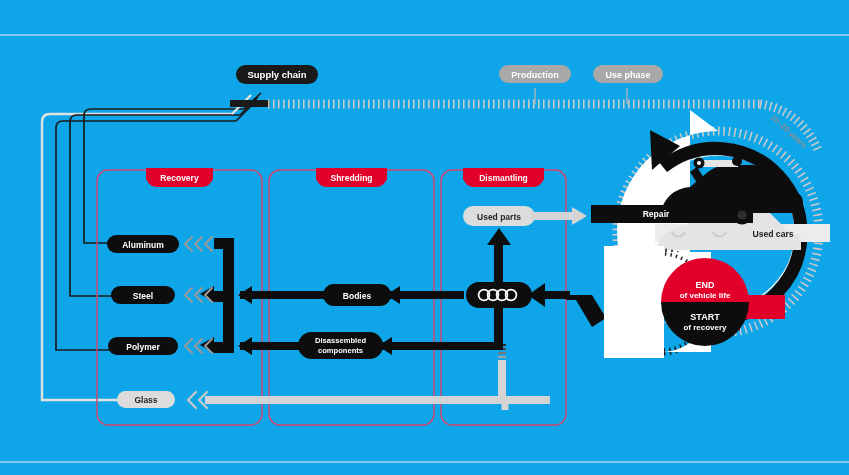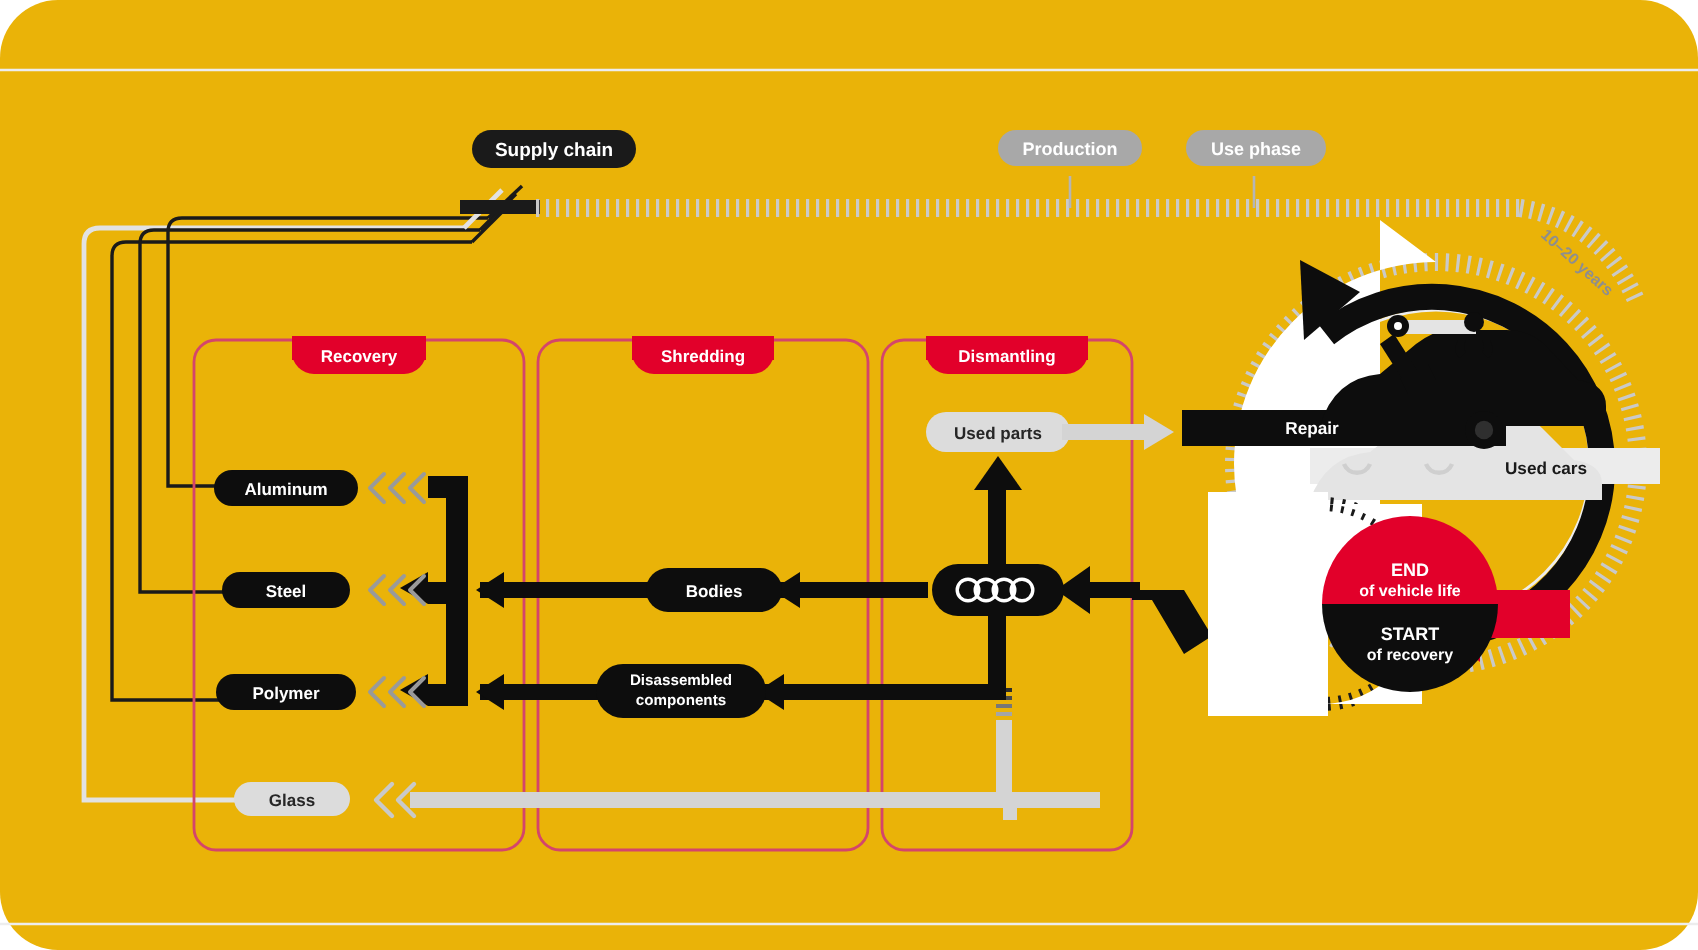--- a/index.html
+++ b/index.html
@@ -1,21 +1,21 @@
 <!DOCTYPE html>
 <html><head>
 <meta charset="utf-8">
 <title>Circular Economy Diagram</title>
 <style>
   html,body{margin:0;padding:0;background:#ffffff;}
   body{
     font-family:"Liberation Sans","DejaVu Sans",sans-serif;
     width:849px;height:475px;overflow:hidden;position:relative;
   }
-  #stage{position:relative;width:849px;height:475px;background:#eab308;border-radius:29px;}
+  #stage{position:relative;width:849px;height:475px;background:#0ea5e9;}
   #stage svg{position:absolute;left:0;top:0;}
   .txt{ font-family:"Liberation Sans","DejaVu Sans",sans-serif; }
 </style>
 </head>
 <body>
 
 <div id="stage">
 
   <svg width="849" height="475" viewBox="0 0 849 475" xmlns="http://www.w3.org/2000/svg">
 

